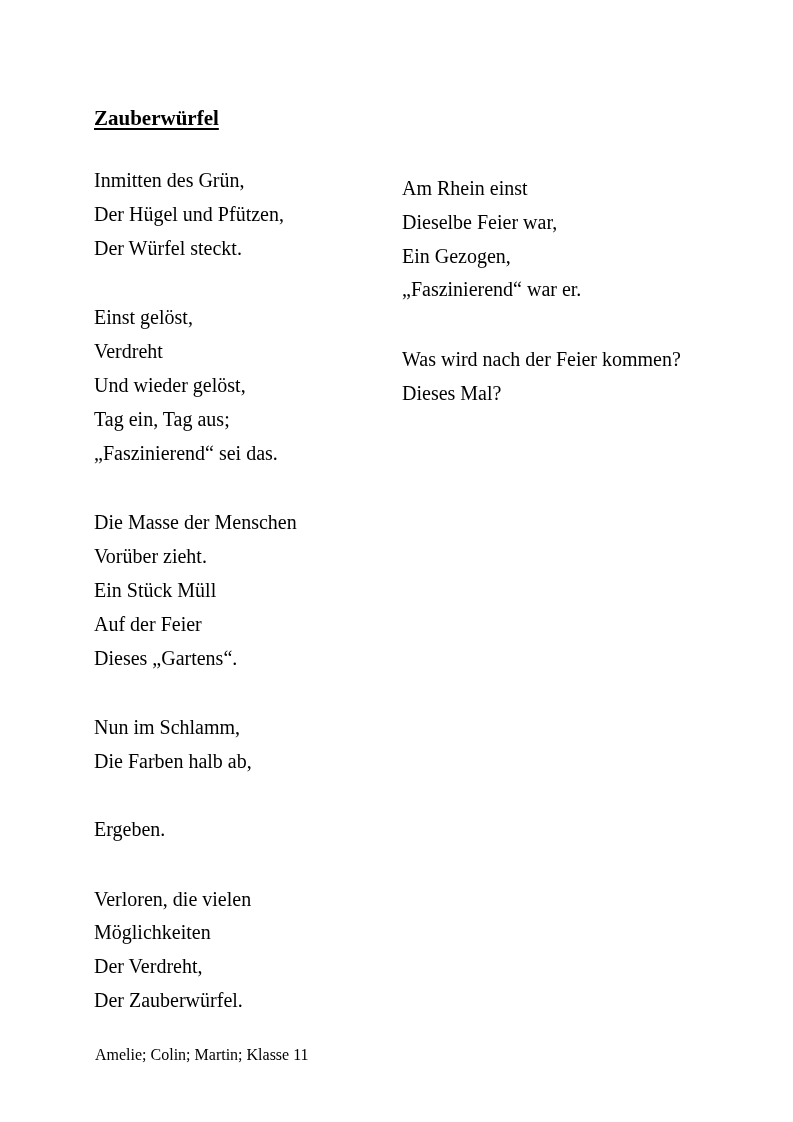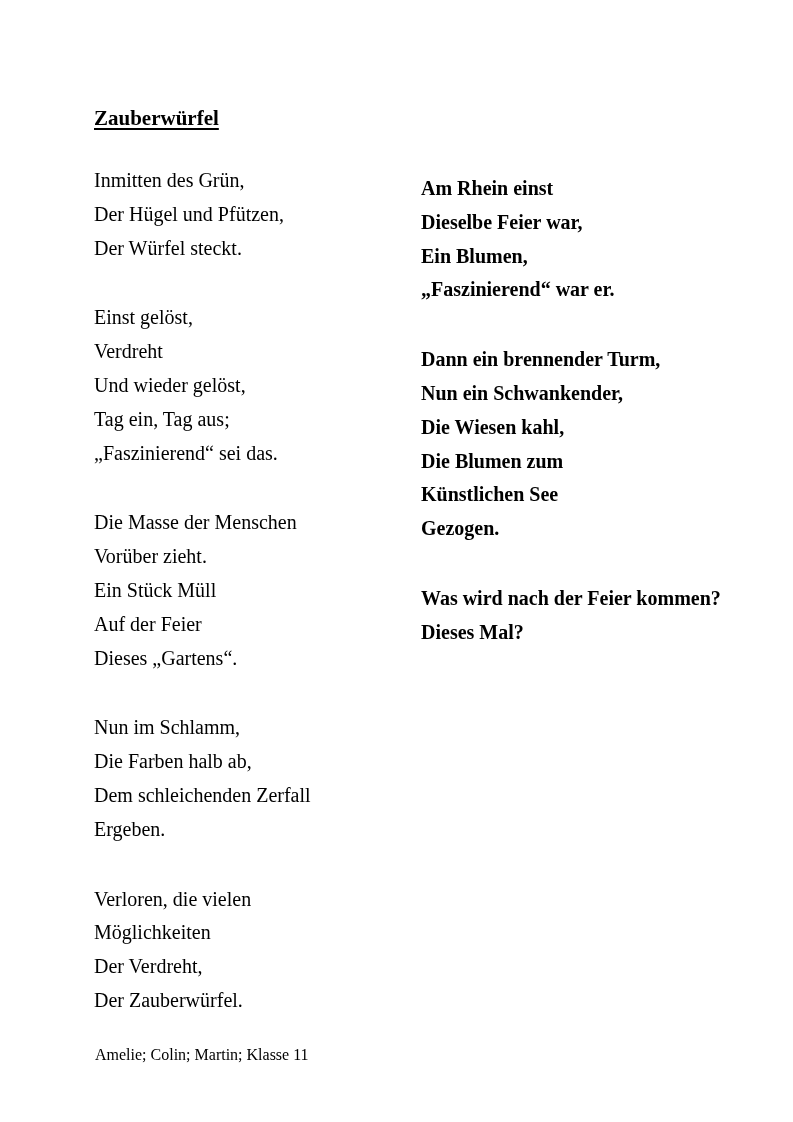--- a/index.html
+++ b/index.html
@@ -28,21 +28,21 @@
     text-underline-offset: 3px;
     white-space: nowrap;
   }
   .poem-column {
     position: absolute;
     font-size: 20px;
     line-height: 33.8px;
     white-space: nowrap;
   }
   #col-left  { left: 94px;  top: 152px; }
-  #col-right { left: 421px; top: 160px; font-weight: bold; }
+  #col-right { left: 402px; top: 160px; }
   .stanza {
     margin: 12px 0 36px 0;
   }
   .doc-footer {
     position: absolute;
     left: 95px;
     top: 1046px;
     font-family: Liberation Serif, serif;
     font-size: 16px;
     line-height: 1.15;
@@ -52,24 +52,23 @@
 </head>
 <body>
 
 <div class="page">
   <h1 class="doc-title">Zauberwürfel</h1>
 
   <div class="poem-column" id="col-left">
       <p class="stanza"><span>Inmitten des Grün,</span><br><span>Der Hügel und Pfützen,</span><br><span>Der Würfel steckt.</span></p>
       <p class="stanza"><span>Einst gelöst,</span><br><span>Verdreht</span><br><span>Und wieder gelöst,</span><br><span>Tag ein, Tag aus;</span><br><span>„Faszinierend“ sei das.</span></p>
       <p class="stanza"><span>Die Masse der Menschen</span><br><span>Vorüber zieht.</span><br><span>Ein Stück Müll</span><br><span>Auf der Feier</span><br><span>Dieses „Gartens“.</span></p>
-      <p class="stanza"><span>Nun im Schlamm,</span><br><span>Die Farben halb ab,</span><br><span>Dem schleichenden Zerfall</span><br><span>Ergeben.</span></p>
+      <p class="stanza"><span>Nun im Schlamm,</span><br><span>Die Farben halb ab,</span><br><br><span>Ergeben.</span></p>
       <p class="stanza"><span>Verloren, die vielen</span><br><span>Möglichkeiten</span><br><span>Der Verdreht,</span><br><span>Der Zauberwürfel.</span></p>
     </div>
 
   <div class="poem-column" id="col-right">
-      <p class="stanza"><span>Am Rhein einst</span><br><span>Dieselbe Feier war,</span><br><span>Ein Blumen,</span><br><span>„Faszinierend“ war er.</span></p>
-      <p class="stanza"><span>Dann ein brennender Turm,</span><br><span>Nun ein Schwankender,</span><br><span>Die Wiesen kahl,</span><br><span>Die Blumen zum</span><br><span>Künstlichen See</span><br><span>Gezogen.</span></p>
+      <p class="stanza"><span>Am Rhein einst</span><br><span>Dieselbe Feier war,</span><br><span>Ein Gezogen,</span><br><span>„Faszinierend“ war er.</span></p>
       <p class="stanza"><span>Was wird nach der Feier kommen?</span><br><span>Dieses Mal?</span></p>
     </div>
 
   <div class="doc-footer">Amelie; Colin; Martin; Klasse 11</div>
 </div>
 
 </body></html>

